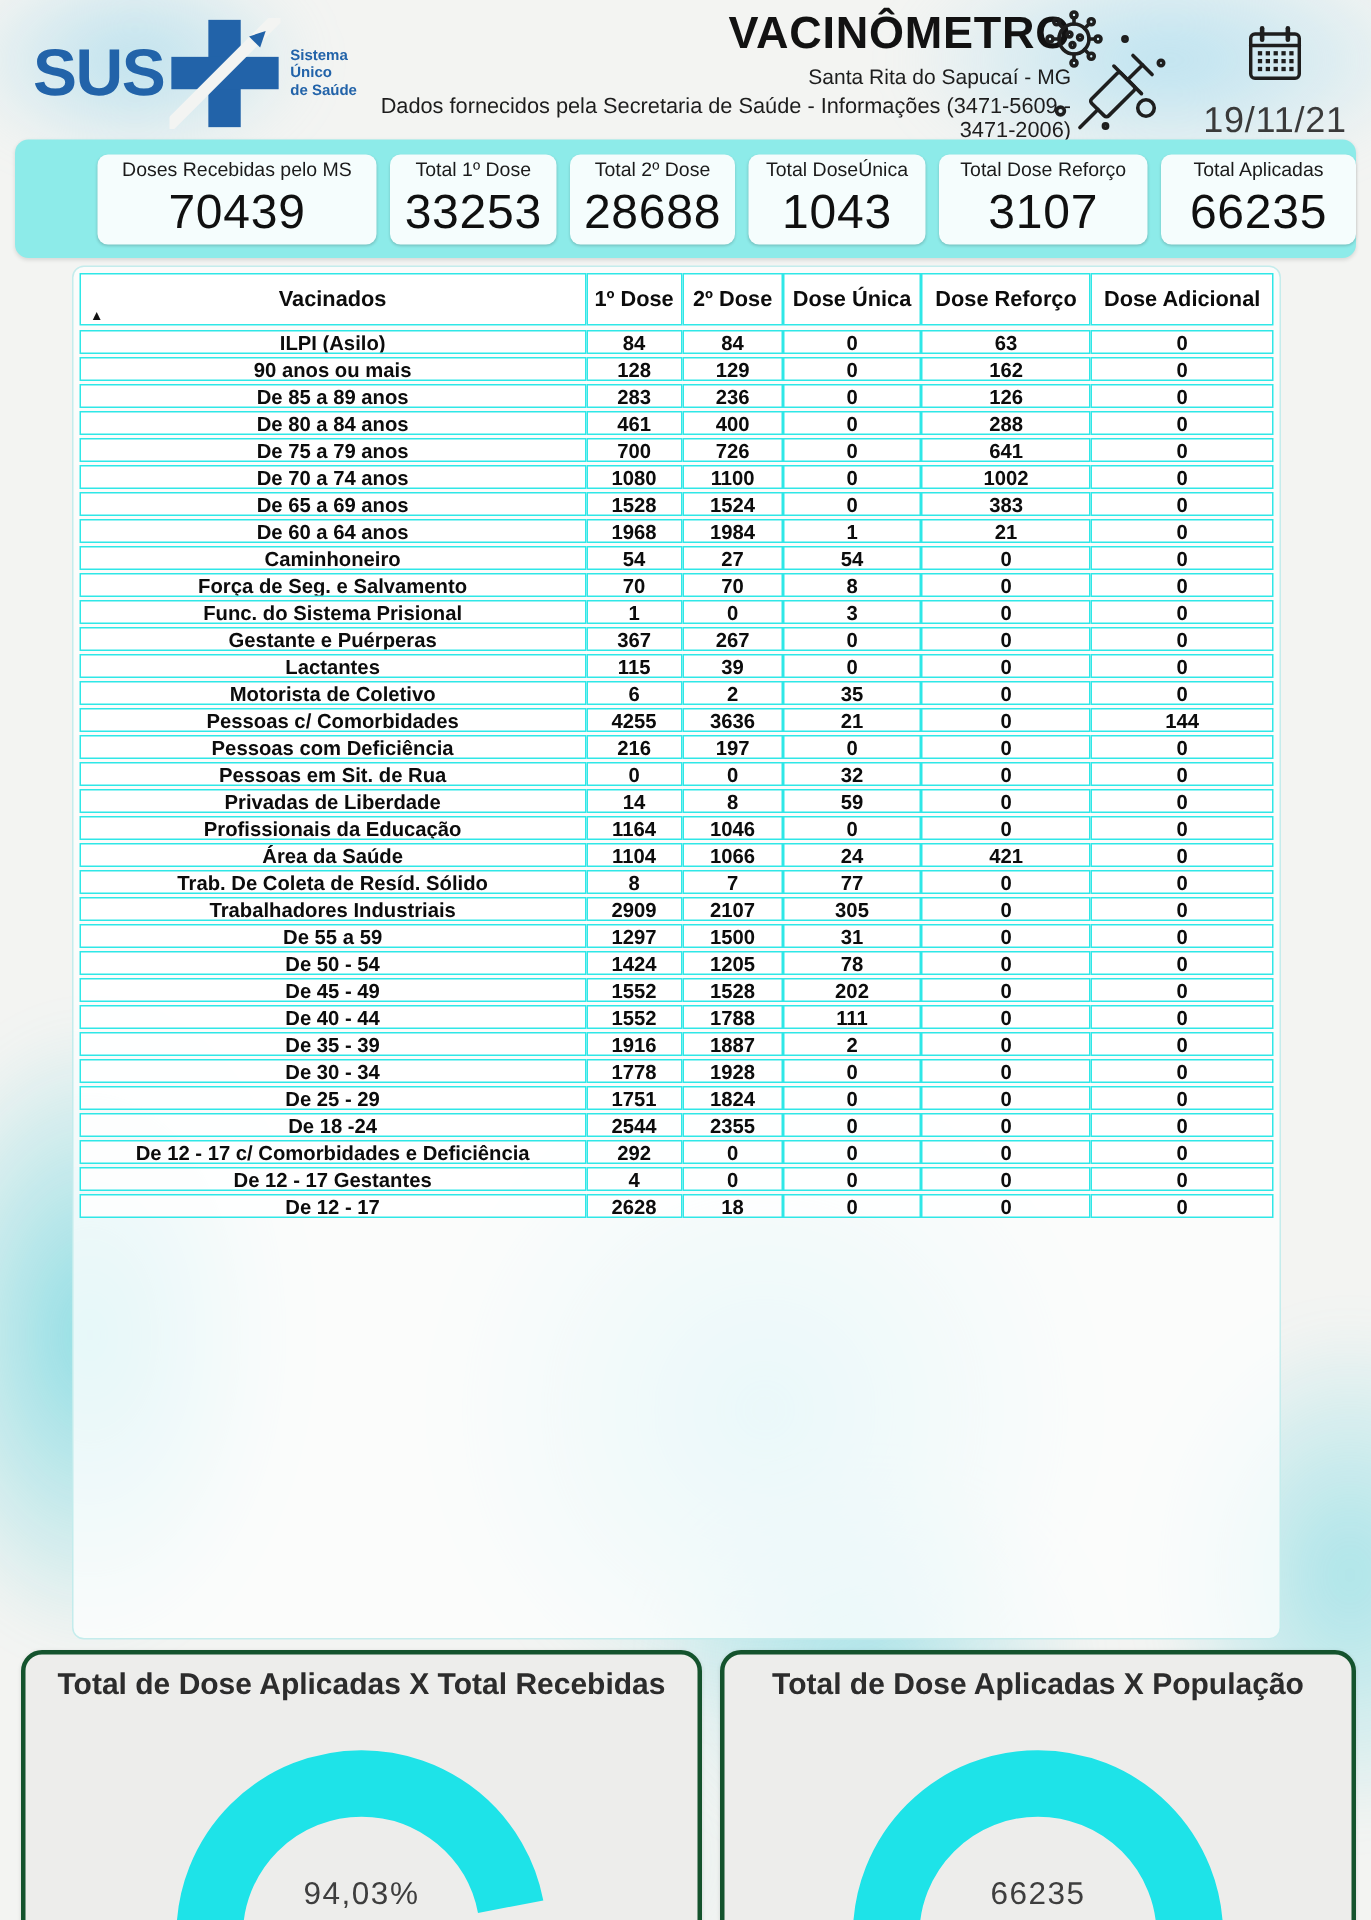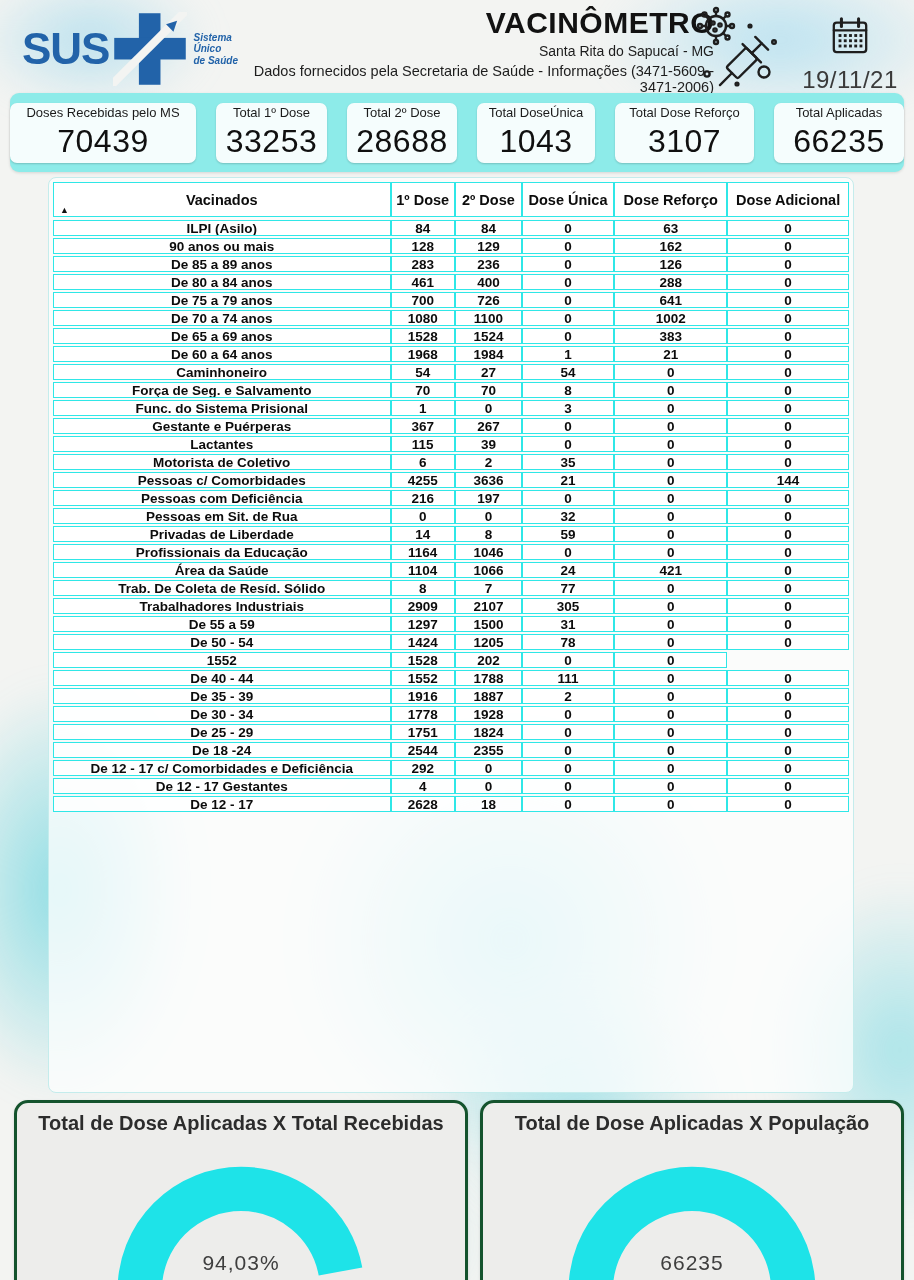--- a/index.html
+++ b/index.html
@@ -13,32 +13,32 @@
   .wm3{left:-70px;top:680px;width:260px;height:420px;background:radial-gradient(closest-side,rgba(45,200,215,.5),rgba(45,200,215,0));}
   .wm4{left:300px;top:730px;width:420px;height:420px;background:radial-gradient(closest-side,rgba(60,205,220,.42),rgba(60,205,220,0));}
   .wm5{left:770px;top:880px;width:260px;height:340px;background:radial-gradient(closest-side,rgba(60,205,220,.40),rgba(60,205,220,0));}
   .wm6{left:120px;top:1130px;width:380px;height:220px;background:radial-gradient(closest-side,rgba(110,210,225,.30),rgba(110,210,225,0));}
   .wm7{left:430px;top:980px;width:300px;height:260px;background:radial-gradient(closest-side,rgba(70,205,220,.35),rgba(70,205,220,0));}
 
   
   .header{position:absolute;left:0;top:0;width:727px;height:92px;}
   .logo{position:absolute;left:22px;top:12px;display:flex;align-items:center;gap:4px;}
   .sus-text{font-size:44px;font-weight:bold;color:#2263a9;letter-spacing:-1px;line-height:1;}
-  .sus-sub{font-size:10px;font-weight:bold;color:#2263a9;white-space:pre-line;line-height:1.15;margin-left:2px;font-style:italic;}
+  .sus-sub{font-size:10px;font-weight:bold;color:#2263a9;white-space:pre-line;line-height:1.15;margin-left:2px;}
   .titles{position:absolute;left:214px;top:6px;width:500px;text-align:right;}
   .main-title{margin:0;font-size:30px;font-weight:bold;color:#121212;letter-spacing:.5px;line-height:1.1;}
   .subtitle{font-size:14px;color:#1d1d1d;margin-top:4px;}
   .info-line{font-size:14.5px;color:#1d1d1d;margin-top:4px;}
   .header-right{position:absolute;left:694px;top:4px;width:214px;height:86px;}
   .date-box{position:absolute;right:6px;top:12px;width:104px;text-align:center;}
   .date-text{font-size:24px;color:#3a3a3a;margin-top:6px;letter-spacing:.5px;}
 
   
   .band{position:absolute;left:10px;top:93px;width:894px;height:79px;background:#8debe9;border-radius:9px;
-        display:flex;align-items:center;justify-content:space-between;gap:9px;box-shadow:0 1px 3px rgba(0,0,0,.12);}
+        display:flex;align-items:center;justify-content:flex-end;gap:9px;box-shadow:0 1px 3px rgba(0,0,0,.12);}
   .scard{background:#f5fdfd;border-radius:7px;box-shadow:0 1px 2px rgba(0,0,0,.18);height:60px;
          display:flex;flex-direction:column;align-items:center;justify-content:center;padding:0 6px;box-sizing:border-box;}
   .scard:nth-child(1){width:186px;} .scard:nth-child(2){width:111px;} .scard:nth-child(3){width:110px;}
   .scard:nth-child(4){width:118px;} .scard:nth-child(5){width:139px;} .scard:nth-child(6){width:130px;}
   .sc-label{font-size:13px;color:#1b1b1b;white-space:nowrap;}
   .sc-value{font-size:32px;color:#101010;margin-top:3px;letter-spacing:.5px;}
 
   
   .table-card{position:absolute;left:48px;top:177px;width:806px;height:916px;background:rgba(253,254,254,.78);
               border:1px solid #c4ecec;border-radius:8px;box-sizing:border-box;padding:4px 4px 0 4px;}
@@ -386,20 +386,21 @@
         </div>
         <div class="tr">
           <div class="td">De 50 - 54</div>
           <div class="td">1424</div>
           <div class="td">1205</div>
           <div class="td">78</div>
           <div class="td">0</div>
           <div class="td">0</div>
         </div>
         <div class="tr">
+          <div class="td">De 45 - 49</div>
           <div class="td">1552</div>
           <div class="td">1528</div>
           <div class="td">202</div>
           <div class="td">0</div>
           <div class="td">0</div>
         </div>
         <div class="tr">
           <div class="td">De 40 - 44</div>
           <div class="td">1552</div>
           <div class="td">1788</div>

